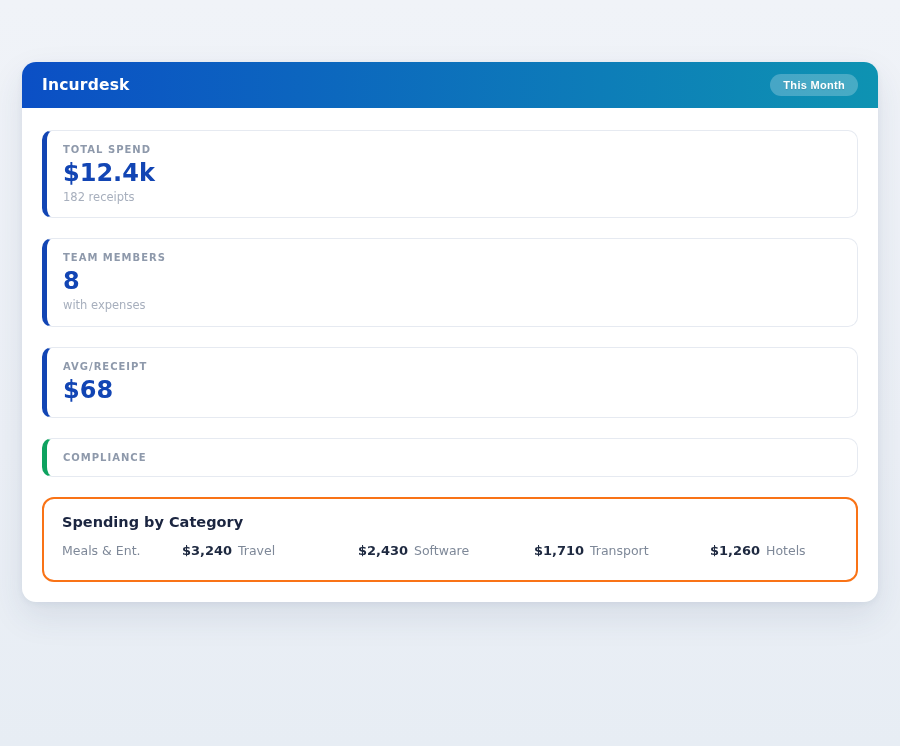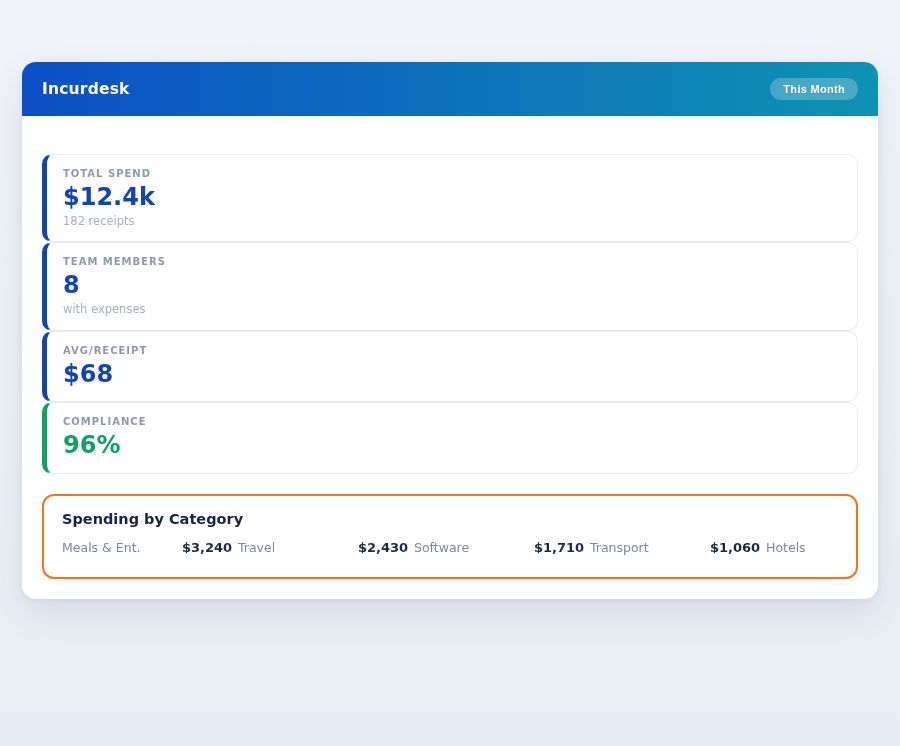--- a/index.html
+++ b/index.html
@@ -11,21 +11,21 @@
   }
   .panel {
     width: 856px;
     margin: 0 auto;
     background: #ffffff;
     border-radius: 14px;
     box-shadow: 0 14px 34px rgba(40, 60, 100, 0.10), 0 2px 6px rgba(40,60,100,0.06);
     overflow: hidden;
   }
   .panel-header {
-    height: 54px;
+    height: 46px;
     background: linear-gradient(90deg, #0b4fc5 0%, #0e93b2 100%);
     display: flex;
     align-items: center;
     justify-content: space-between;
     padding: 0 20px;
   }
   .app-title {
     color: #ffffff;
     font-size: 15.5px;
     font-weight: bold;
@@ -38,21 +38,21 @@
     font-weight: bold;
     padding: 5px 13px;
     border-radius: 999px;
     border: none;
     cursor: pointer;
     letter-spacing: 0.3px;
     text-shadow: 0 1px 1px rgba(0,0,0,0.12);
   }
   .panel-body { padding: 22px 20px 20px; }
 
-  .stats { display: flex; flex-direction: column; gap: 0; margin-top: 16px; }
+  .stats { display: flex; flex-direction: column; gap: 20px; }
   .stat-card {
     border: 1px solid #e6eaf1;
     border-left-width: 5px;
     border-left-style: solid;
     border-radius: 10px;
     padding: 13px 16px 13px;
     background: #ffffff;
   }
   .stat-label {
     font-size: 10px;
@@ -140,21 +140,20 @@
         <div class="stat-value" style="color: rgb(18, 69, 180);">8</div>
         <div class="stat-sub">with expenses</div>
       </div>
       <div class="stat-card" style="border-left-color: rgb(18, 69, 180);">
         <div class="stat-label">AVG/RECEIPT</div>
         <div class="stat-value" style="color: rgb(18, 69, 180);">$68</div>
 
       </div>
       <div class="stat-card" style="border-left-color: rgb(14, 162, 95);">
         <div class="stat-label">COMPLIANCE</div>
-        <div class="stat-value" style="color: rgb(14, 162, 95);">96%</div>
 
       </div>
     </div>
 
     <div class="chart-card">
       <div class="chart-title">Spending by Category</div>
       <div class="chart-rows" id="chart-rows">
           <div class="category-row">
             <div class="row-label">Meals &amp; Ent.</div>
             <div class="bar-track" style="background: rgb(226, 232, 240);">
@@ -174,21 +173,21 @@
             <div class="bar-track" style="background: rgb(226, 232, 240);">
               <div class="bar-fill" style="width: 38%; background: linear-gradient(90deg, rgb(10, 163, 93), rgb(34, 137, 125));"></div>
             </div>
             <div class="row-value">$1,710</div>
           </div>
           <div class="category-row">
             <div class="row-label">Transport</div>
             <div class="bar-track" style="background: rgb(226, 232, 240);">
               <div class="bar-fill" style="width: 28%; background: linear-gradient(90deg, rgb(124, 47, 227), rgb(158, 68, 236));"></div>
             </div>
-            <div class="row-value">$1,060</div>
+            <div class="row-value">$1,260</div>
           </div>
           <div class="category-row">
             <div class="row-label">Hotels</div>
             <div class="bar-track" style="background: rgb(226, 232, 240);">
               <div class="bar-fill" style="width: 18%; background: linear-gradient(90deg, rgb(15, 126, 161), rgb(23, 188, 217));"></div>
             </div>
             <div class="row-value">$810</div>
           </div>
         </div>
     </div>

